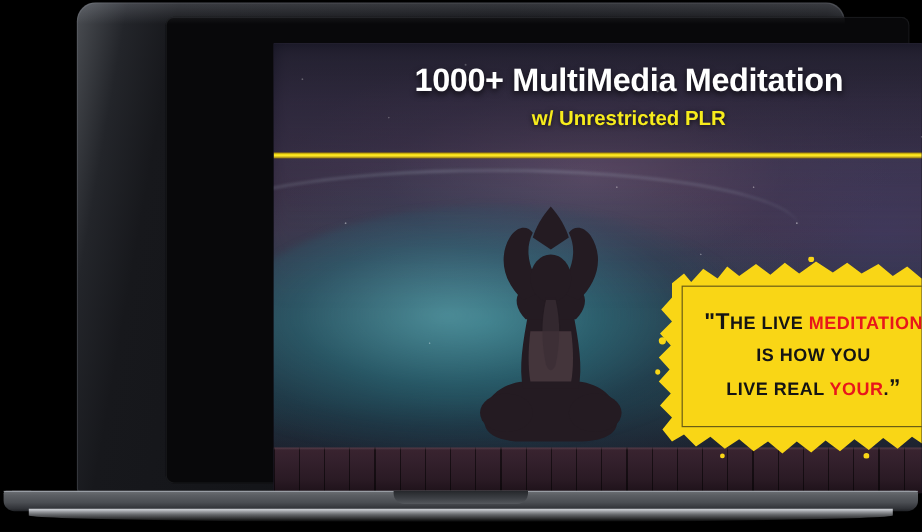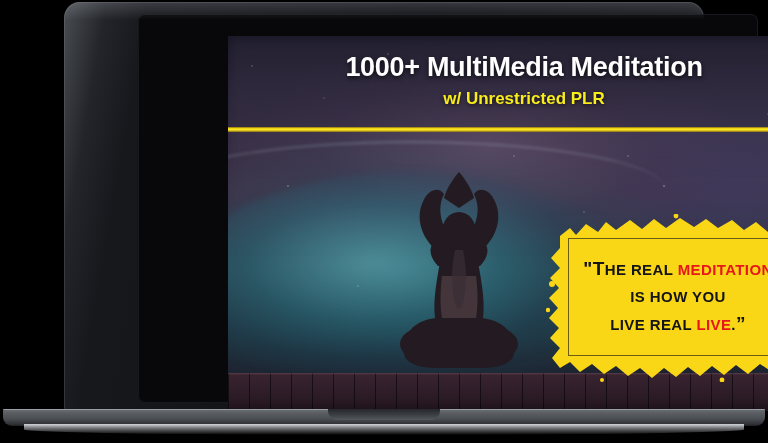--- a/index.html
+++ b/index.html
@@ -260,23 +260,23 @@
                 <circle cx="56" cy="166" r="2"></circle>
                   <circle cx="240" cy="164" r="2.6"></circle>
                 <rect x="244" y="60" width="5" height="16" rx="2"></rect>
                 <rect x="250" y="100" width="4" height="20" rx="2"></rect>
               </g>
             </svg>
           </div>
           <div class="quote-inner-border"></div>
 
           <div class="quote-text">
-            <div class="quote-line"><span class="qmark">"</span><span class="cap-lead">T</span><span>HE REAL </span><span class="red">MEDITATION</span></div>
+            <div class="quote-line"><span class="qmark">"</span><span class="cap-lead">T</span><span>HE LIVE </span><span class="red">MEDITATION</span></div>
             <div class="quote-line">IS HOW YOU</div>
-            <div class="quote-line"><span>LIVE REAL </span><span class="red">LIVE</span><span>.</span><span class="qmark">”</span></div>
+            <div class="quote-line"><span>LIVE REAL </span><span class="red">YOUR</span><span>.</span><span class="qmark">”</span></div>
           </div>
         </div>
 
         <div class="header">
           <div class="title">1000+ MultiMedia Meditation</div>
           <div class="subtitle">w/ Unrestricted PLR</div>
         </div>
         <div class="divider"></div>
 
       </div>

